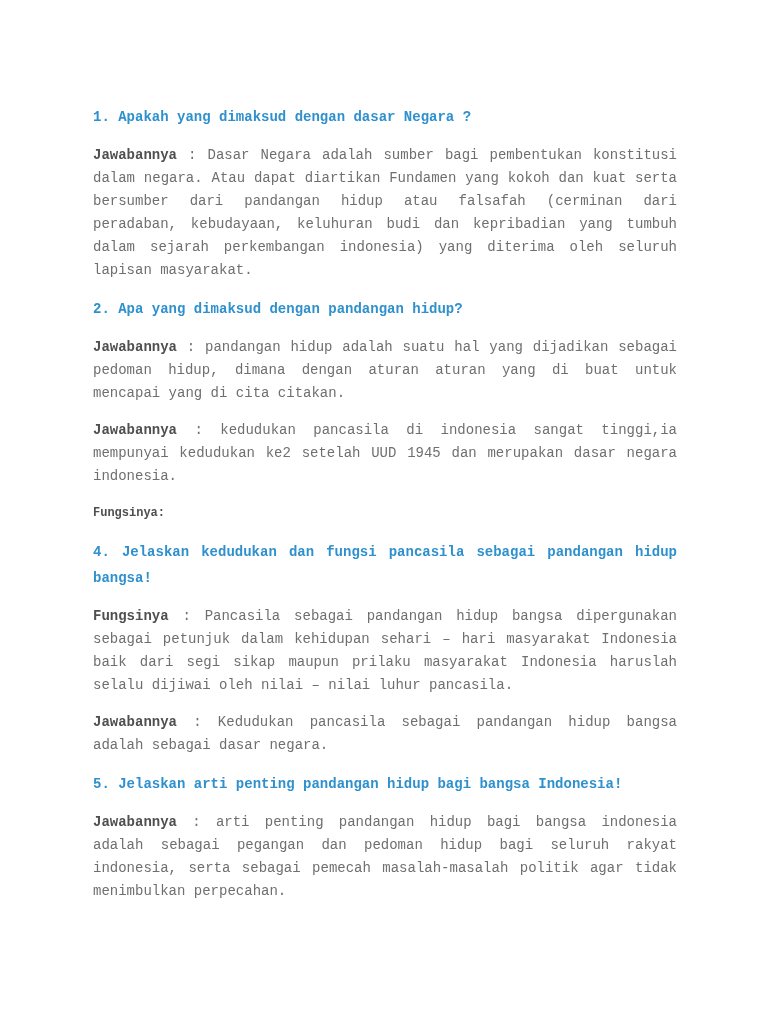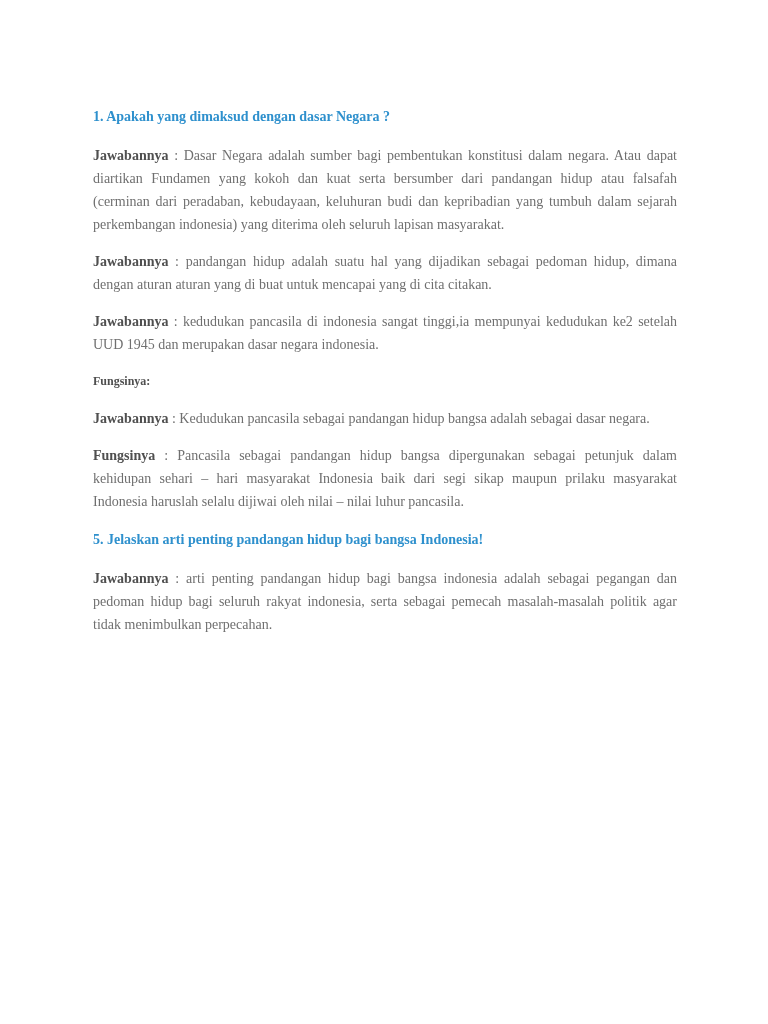--- a/index.html
+++ b/index.html
@@ -5,21 +5,21 @@
   html, body {
     margin: 0;
     padding: 0;
     background: #ffffff;
   }
   .page {
     position: relative;
     width: 768px;
     height: 948px;
     background: var(--page-bg, #ffffff);
-    font-family: Liberation Serif, serif;
+    font-family: Liberation Mono, monospace;
     overflow: hidden;
   }
   .content {
     position: absolute;
     left: 93px;
     top: 104px;
     width: 584px;
   }
   .sec-heading {
     color: var(--heading-color, #2e90cd);
@@ -67,31 +67,33 @@
 
 <div class="page">
   <div class="content">
 
     <section>
       <h2 class="sec-heading">1. Apakah yang dimaksud dengan dasar Negara ?</h2>
       <p class="body-par"><span class="lead">Jawabannya</span><span> : </span><span>Dasar Negara adalah sumber bagi pembentukan konstitusi dalam negara. Atau dapat diartikan Fundamen yang kokoh dan kuat serta bersumber dari pandangan hidup atau falsafah (cerminan dari peradaban, kebudayaan, keluhuran budi dan kepribadian yang tumbuh dalam sejarah perkembangan indonesia) yang diterima oleh seluruh lapisan masyarakat.</span></p>
     </section>
 
     <section>
+      <h2 class="sec-heading">2. Apa yang dimaksud dengan pandangan hidup?</h2>
       <p class="body-par"><span class="lead">Jawabannya</span><span> : </span><span>pandangan hidup adalah suatu hal yang dijadikan sebagai pedoman hidup, dimana dengan aturan aturan yang di buat untuk mencapai yang di cita citakan.</span></p>
     </section>
 
     <section>
       <p class="body-par"><span class="lead">Jawabannya</span><span> : </span><span>kedudukan pancasila di indonesia sangat tinggi,ia mempunyai kedudukan ke2 setelah UUD 1945 dan merupakan dasar negara indonesia.</span></p>
       <p class="sub-heading">Fungsinya:</p>
     </section>
 
     <section>
+      <h2 class="sec-heading">4. Jelaskan kedudukan dan fungsi pancasila sebagai pandangan hidup bangsa!</h2>
+      <p class="body-par"><span class="lead">Fungsinya</span><span> : </span><span>Pancasila sebagai pandangan hidup bangsa dipergunakan sebagai petunjuk dalam kehidupan sehari – hari masyarakat Indonesia baik dari segi sikap maupun prilaku masyarakat Indonesia haruslah selalu dijiwai oleh nilai – nilai luhur pancasila.</span></p>
       <p class="body-par"><span class="lead">Jawabannya</span><span> : </span><span>Kedudukan pancasila sebagai pandangan hidup bangsa adalah sebagai dasar negara.</span></p>
-      <p class="body-par"><span class="lead">Fungsinya</span><span> : </span><span>Pancasila sebagai pandangan hidup bangsa dipergunakan sebagai petunjuk dalam kehidupan sehari – hari masyarakat Indonesia baik dari segi sikap maupun prilaku masyarakat Indonesia haruslah selalu dijiwai oleh nilai – nilai luhur pancasila.</span></p>
     </section>
 
     <section>
       <h2 class="sec-heading">5. Jelaskan arti penting pandangan hidup bagi bangsa Indonesia!</h2>
       <p class="body-par"><span class="lead">Jawabannya</span><span> : </span><span>arti penting pandangan hidup bagi bangsa indonesia adalah sebagai pegangan dan pedoman hidup bagi seluruh rakyat indonesia, serta sebagai pemecah masalah-masalah politik agar tidak menimbulkan perpecahan.</span></p>
     </section>
 
   </div>
 </div>
 

